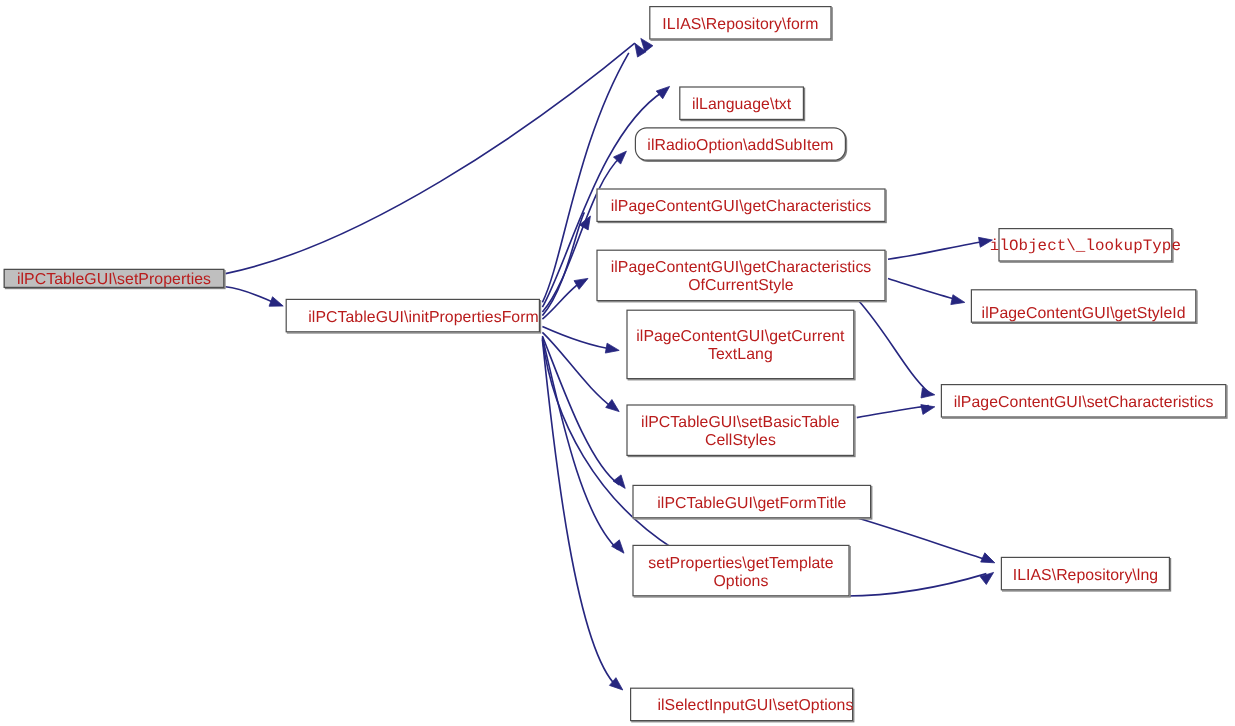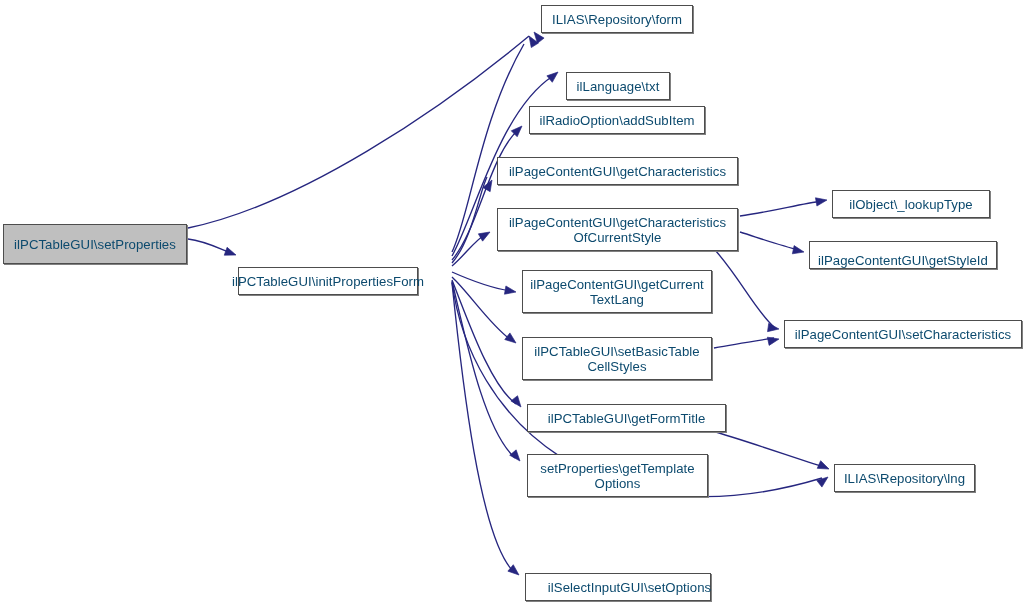--- a/index.html
+++ b/index.html
@@ -38,21 +38,21 @@
   }
   .node-box {
     position: absolute;
     box-sizing: border-box;
     border: 1px solid #4d4d4d;
     background: #ffffff;
     display: flex;
     align-items: center;
     justify-content: center;
     text-align: center;
-    color: #0c4a6e;
+    color: #b91c1c;
     font-family: "Liberation Sans", sans-serif;
     font-size: 13.2px;
     line-height: 15px;
     letter-spacing: 0.05px;
     white-space: pre-line;
     box-shadow: 1px 1px 0 0 #808080;
   }
   .node-box.highlight {
     background: #bfbfbf;
   }
@@ -97,35 +97,35 @@
         <path d="M 715,250 C 740,278 755,310 774,327" class="edge-path"></path>
         <polygon points="0,0 -11,-4.2 -11,4.2" class="edge-arrow" transform="translate(779,329) rotate(8)"></polygon>
         <path d="M 714,348 C 735,344 755,341 774,338" class="edge-path"></path>
         <polygon points="0,0 -11,-4.2 -11,4.2" class="edge-arrow" transform="translate(779,339) rotate(-12)"></polygon>
         <path d="M 709,430 C 750,442 795,458 824,467" class="edge-path"></path>
         <polygon points="0,0 -11,-4.2 -11,4.2" class="edge-arrow" transform="translate(829,469) rotate(24)"></polygon>
       </g>
   </svg>
 
   <div id="nodes-layer">
-      <div class="node-box highlight" style="left: 3px; top: 224px; width: 184px; height: 40px;"><span>ilPCTableGUI\setProperties</span></div>
-      <div class="node-box" style="left: 238px; top: 267px; width: 180px; height: 28px;"><span>ilPCTableGUI\initPropertiesForm</span></div>
+      <div class="node-box highlight" style="left: 3px; top: 224px; width: 184px; height: 16px;"><span>ilPCTableGUI\setProperties</span></div>
+      <div class="node-box" style="left: 238px; top: 249px; width: 212px; height: 28px; justify-content: flex-end;"><span>ilPCTableGUI\initPropertiesForm</span></div>
       <div class="node-box" style="left: 541px; top: 5px; width: 152px; height: 28px;"><span>ILIAS\Repository\form</span></div>
       <div class="node-box" style="left: 566px; top: 56px; width: 104px; height: 28px; margin-top: 16px;"><span>ilLanguage\txt</span></div>
-      <div class="node-box" style="left: 529px; top: 106px; width: 176px; height: 28px;"><span>ilRadioOption\addSubItem</span></div>
+      <div class="node-box" style="left: 529px; top: 106px; width: 176px; height: 28px; border-radius: 10px;"><span>ilRadioOption\addSubItem</span></div>
       <div class="node-box" style="left: 497px; top: 157px; width: 241px; height: 28px;"><span>ilPageContentGUI\getCharacteristics</span></div>
       <div class="node-box" style="left: 497px; top: 208px; width: 241px; height: 43px;"><span>ilPageContentGUI\getCharacteristics
 OfCurrentStyle</span></div>
-      <div class="node-box" style="left: 522px; top: 270px; width: 190px; height: 43px;"><span>ilPageContentGUI\getCurrent
+      <div class="node-box" style="left: 522px; top: 258px; width: 190px; height: 58px;"><span>ilPageContentGUI\getCurrent
 TextLang</span></div>
       <div class="node-box" style="left: 522px; top: 337px; width: 190px; height: 43px;"><span>ilPCTableGUI\setBasicTable
 CellStyles</span></div>
       <div class="node-box" style="left: 527px; top: 404px; width: 199px; height: 28px;"><span>ilPCTableGUI\getFormTitle</span></div>
       <div class="node-box" style="left: 527px; top: 454px; width: 181px; height: 43px;"><span>setProperties\getTemplate
 Options</span></div>
       <div class="node-box" style="left: 525px; top: 573px; width: 186px; height: 28px; padding-left: 23px;"><span>ilSelectInputGUI\setOptions</span></div>
-      <div class="node-box" style="left: 832px; top: 190px; width: 158px; height: 28px;"><span>ilObject\_lookupType</span></div>
+      <div class="node-box" style="left: 832px; top: 190px; width: 145px; height: 28px; font-family: Liberation Mono, monospace;"><span>ilObject\_lookupType</span></div>
       <div class="node-box" style="left: 809px; top: 241px; width: 188px; height: 28px; align-items: flex-end;"><span>ilPageContentGUI\getStyleId</span></div>
       <div class="node-box" style="left: 784px; top: 320px; width: 238px; height: 28px;"><span>ilPageContentGUI\setCharacteristics</span></div>
       <div class="node-box" style="left: 834px; top: 464px; width: 141px; height: 28px;"><span>ILIAS\Repository\lng</span></div>
     </div>
 
 </div>
 
 </body></html>

